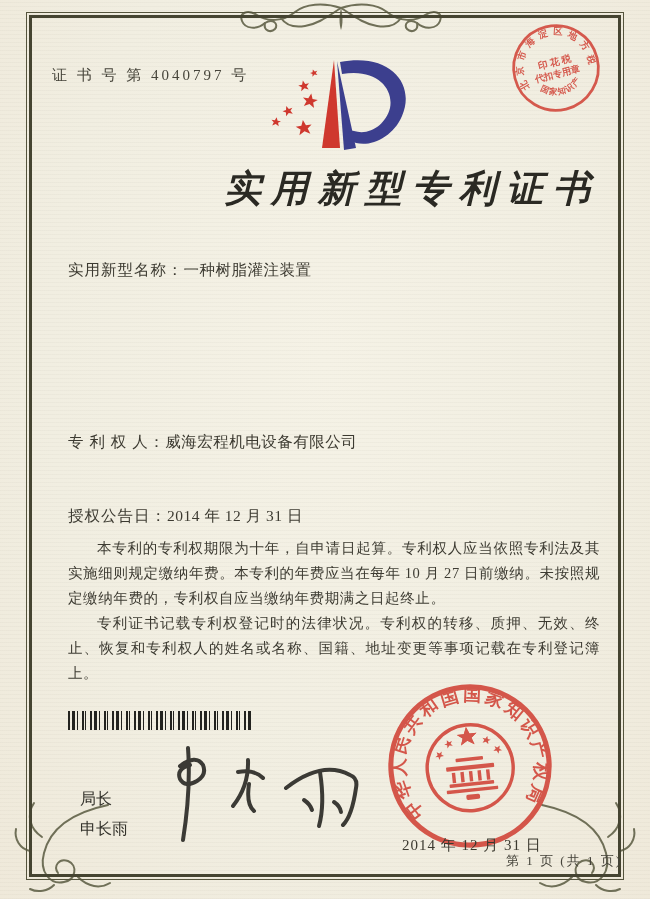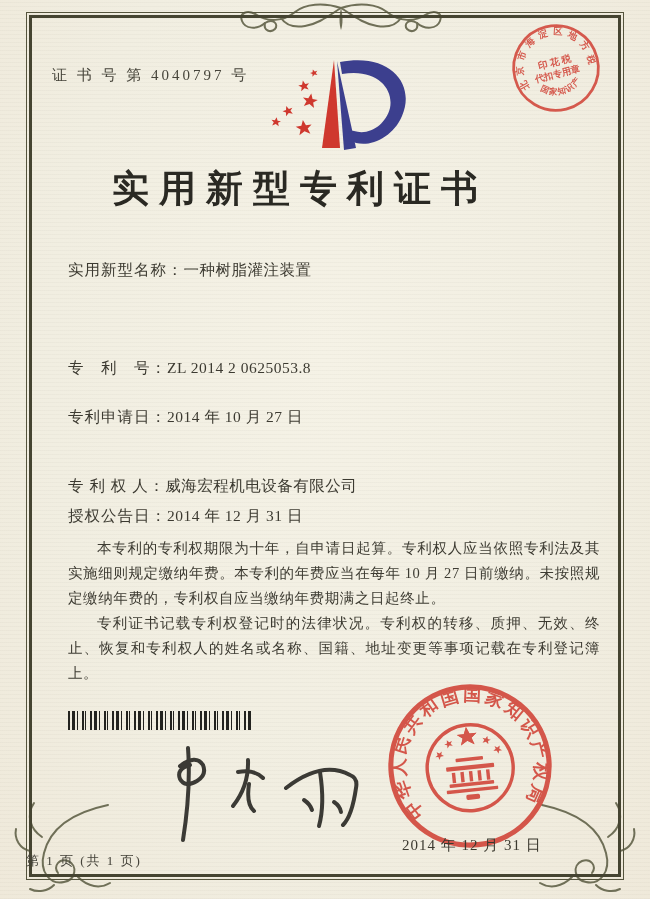--- a/index.html
+++ b/index.html
@@ -12,37 +12,37 @@
         color:#3a382f;}
   
   .page::before{content:"";position:absolute;inset:0;pointer-events:none;
         background:repeating-linear-gradient(0deg, rgba(120,115,95,.045) 0 1px, transparent 1px 4px);}
   
   .frame-outer{position:absolute;left:26px;top:12px;width:596px;height:866px;
         border:1px solid #55543d;}
   .frame-inner{position:absolute;inset:2px;border:3px solid #454431;}
   .abs{position:absolute;}
   .cert-no{left:52px;top:66px;font-size:15px;letter-spacing:3px;color:#46443a;}
-  .title{left:0;top:164px;width:600px;text-align:center;font-size:37px;
-         font-weight:700;letter-spacing:10px;color:#2a2923;}
+  .title{left:0;top:164px;width:600px;text-align:right;font-size:37px;
+         font-weight:700;letter-spacing:10px;color:#2a2923;font-style:italic;}
   .field{left:68px;width:520px;font-size:15.5px;color:#3c3a31;letter-spacing:.5px;white-space:nowrap;}
   .field .lbl{letter-spacing:1px;margin-top:16px;}
   .body-text{left:68px;top:536px;width:532px;font-size:14.5px;line-height:25px;
          text-align:justify;color:#3d3b32;letter-spacing:.6px;}
   .body-text p{margin:0;text-indent:2em;}
   .barcode{left:68px;top:711px;width:183px;height:19px;
         background:repeating-linear-gradient(90deg,
           #23231f 0 2px, transparent 2px 4px,
           #23231f 4px 7px, transparent 7px 9px,
           #23231f 9px 10px, transparent 10px 14px,
           #23231f 14px 16px, transparent 16px 17px,
           #23231f 17px 18px, transparent 18px 22px);}
   .signer{left:80px;top:784px;font-size:16px;color:#33322b;line-height:30px;}
   .issue-date{left:402px;top:836px;font-size:15px;color:#3b392f;letter-spacing:1px;z-index:6;}
-  .footer{left:26px;top:852px;width:596px;text-align:left;font-size:13px;color:#45433a;letter-spacing:2px;}
+  .footer{left:26px;top:852px;width:596px;text-align:right;font-size:13px;color:#45433a;letter-spacing:2px;}
   svg{display:block;}
   .seal-wrap{left:384px;top:680px;z-index:5;transform:rotate(-6deg);opacity:.92;}
   .tax-wrap{left:510px;top:22px;transform:rotate(-14deg);opacity:.9;}
   .logo-wrap{left:252px;top:56px;}
   .sig-wrap{left:128px;top:742px;z-index:7;}
   .flourish{color:#6f6f57;}
 </style>
 </head>
 <body>
 
@@ -111,40 +111,38 @@
     <polygon points="82,4 70,92 88,92" fill="#cf382e"></polygon>
     <polygon points="85,5 92,94 104,92" fill="#3c3f8e"></polygon>
     <path d="M88,6 C138,-4 164,28 150,60 C140,84 112,94 98,84 C94,80 96,73 102,75 C118,80 134,68 138,52 C142,32 124,12 90,18 Z" fill="#3c3f8e"></path>
   </svg>
 
   <div class="abs title">实用新型专利证书</div>
 
   <div class="abs field" style="top:260px">
     <span class="lbl">实用新型名称：</span><span>一种树脂灌注装置</span>
   </div>
-  <div class="abs field" style="top:358px">
-    <span class="lbl">专　利　号：</span><span>ZL 2014 2 0625053.8</span>
-  </div>
-  <div class="abs field" style="top:407px">
-    <span class="lbl">专利申请日：</span><span>2014 年 10 月 27 日</span>
-  </div>
-  <div class="abs field" style="top:476px">
+  <div class="abs field" style="top:432px">
     <span class="lbl">专 利 权 人：</span><span>威海宏程机电设备有限公司</span>
   </div>
   <div class="abs field" style="top:506px">
     <span class="lbl">授权公告日：</span><span>2014 年 12 月 31 日</span>
   </div>
 
   <div class="abs body-text">
     <p>本专利的专利权期限为十年，自申请日起算。专利权人应当依照专利法及其实施细则规定缴纳年费。本专利的年费应当在每年 10 月 27 日前缴纳。未按照规定缴纳年费的，专利权自应当缴纳年费期满之日起终止。</p>
     <p>专利证书记载专利权登记时的法律状况。专利权的转移、质押、无效、终止、恢复和专利权人的姓名或名称、国籍、地址变更等事项记载在专利登记簿上。</p>
   </div>
 
   <div class="abs barcode"></div>
 
+  <div class="abs signer">
+    <div>局长</div>
+    <div>申长雨</div>
+  </div>
 
   <svg class="abs sig-wrap" width="240" height="105" viewBox="0 0 240 105" fill="none" stroke="#3b3a35" stroke-width="4" stroke-linecap="round">
     <path d="M52,24 q16,-12 23,-1 q4,10 -6,16 q-12,7 -17,-2 q-4,-10 10,-14"></path>
     <path d="M60,6 q3,42 -5,92"></path>
     <path d="M120,18 q1,26 -15,46"></path>
     <path d="M110,30 q16,-3 25,6"></path>
     <path d="M121,42 q-3,20 5,27"></path>
     <path d="M158,46 q36,-28 64,-13 q8,3 6,13 q-4,28 -13,37"></path>
     <path d="M192,30 q5,32 -1,54"></path>
     <path d="M176,58 q6,4 8,10"></path>

